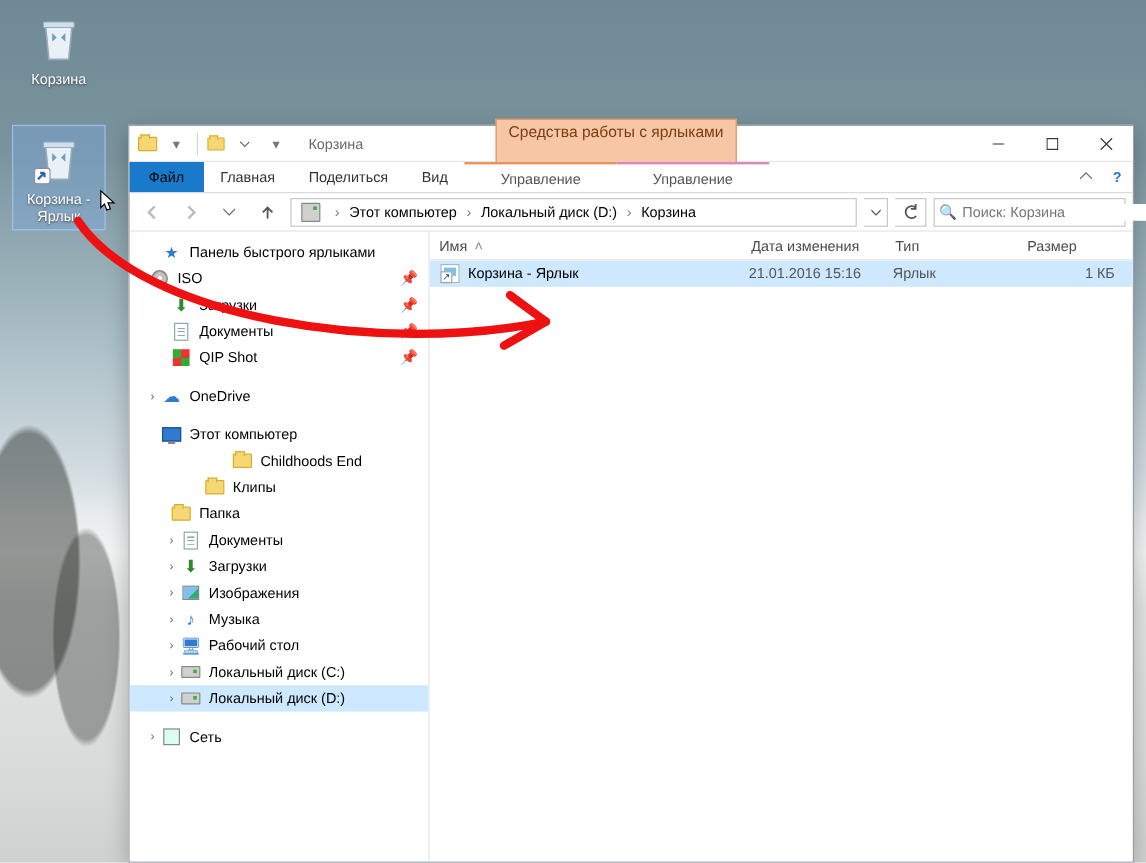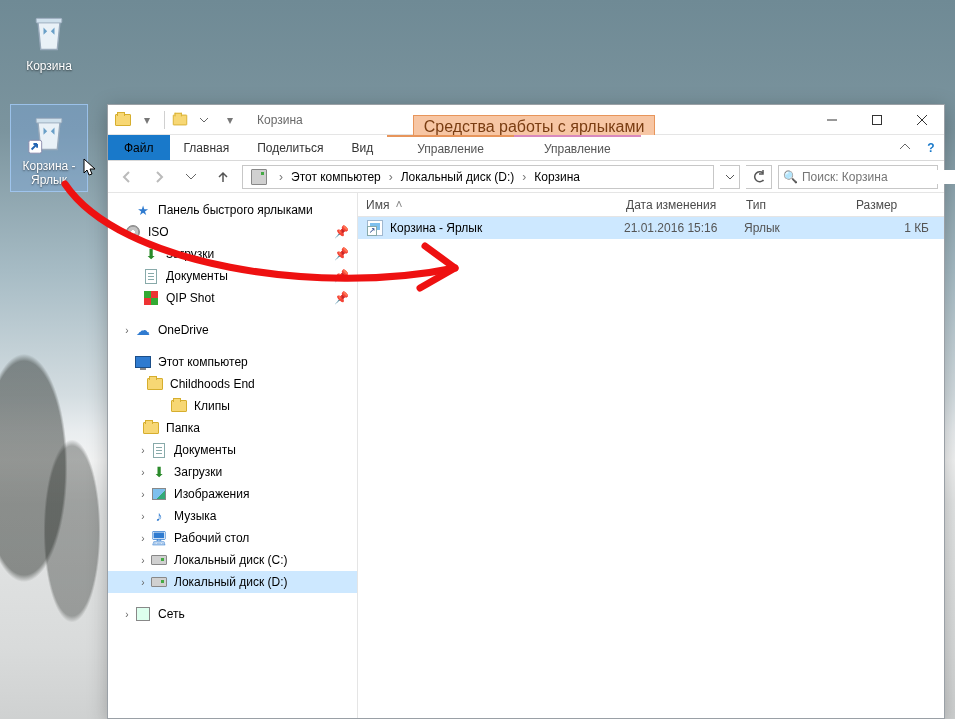--- a/index.html
+++ b/index.html
@@ -45,21 +45,21 @@
 
 .titlebar { height: 30px; background:#fff; display:flex; align-items:stretch; border-bottom:1px solid #e5e5e5; }
 .titlebar .left { display:flex; align-items:center; gap:4px; padding:0 6px; }
 .tb-icon { width:18px; height:18px; display:inline-flex; align-items:center; justify-content:center; }
 .tb-folder { background:#f7d774; border:1px solid #d6ae2e; border-radius:1px; width:16px; height:12px; position:relative; }
 .tb-folder::before{content:"";position:absolute;top:-3px;left:1px;width:6px;height:3px;background:#f7d774;border:1px solid #d6ae2e;border-bottom:none;}
 .qat-sep { width:1px; height:18px; background:#d0d0d0; margin:0 2px; }
 .qat-btn { width:22px; height:22px; display:flex; align-items:center; justify-content:center; cursor:pointer; }
 .titlebar .title { flex:0 0 auto; padding:0 10px; color:#6a6a6a; display:flex; align-items:center; }
 .context-tabs { display:flex; align-items:flex-end; gap:4px; margin-left:100px; height:100%; }
-.ctx-tab { height:20px; padding:2px 10px; font-size:16px; border:1px solid; border-bottom:none; margin-bottom:-1px; cursor:pointer; }
+.ctx-tab { height:36px; padding:2px 10px; font-size:13px; border:1px solid; border-bottom:none; margin-bottom:-1px; cursor:pointer; }
 .ctx-orange { background:#f7c6a4; border-color:#e7955b; color:#7a3d12; }
 .ctx-pink   { background:#f3c4e2; border-color:#d889be; color:#7d2e61; }
 .win-controls { margin-left:auto; display:flex; }
 .win-btn { width:45px; height:29px; display:flex; align-items:center; justify-content:center; cursor:pointer; color:#666; }
 
 
 .ribbon { height:26px; display:flex; align-items:stretch; border-bottom:1px solid #d9d9d9; }
 .ribbon .file-tab { background:#1979ca; color:#000000; padding:0 16px; display:flex; align-items:center; cursor:pointer;text-align:right; }
 .ribbon .tab { padding:0 14px; display:flex; align-items:center; color:#333; cursor:pointer; }
 .ribbon .ctx-sub { padding:0 30px; color:#555; }
@@ -323,21 +323,21 @@
         </div>
 
         <div class="tree-group-gap"></div>
         <div class="tree-item" style="padding-left:12px">
           <span class="expander"></span>
           <span class="icon">
               <span class="ic-pc"></span>
             </span>
           <span class="lbl">Этот компьютер</span>
         </div>
-        <div class="tree-item" style="padding-left:24px">
+        <div class="tree-item" style="padding-left:71px">
           <span class="expander"></span>
           <span class="icon">
               <span class="ic-folder"></span>
             </span>
           <span class="lbl">Childhoods End</span>
         </div>
         <div class="tree-item" style="padding-left:48px">
           <span class="expander"></span>
           <span class="icon">
               <span class="ic-folder"></span>

